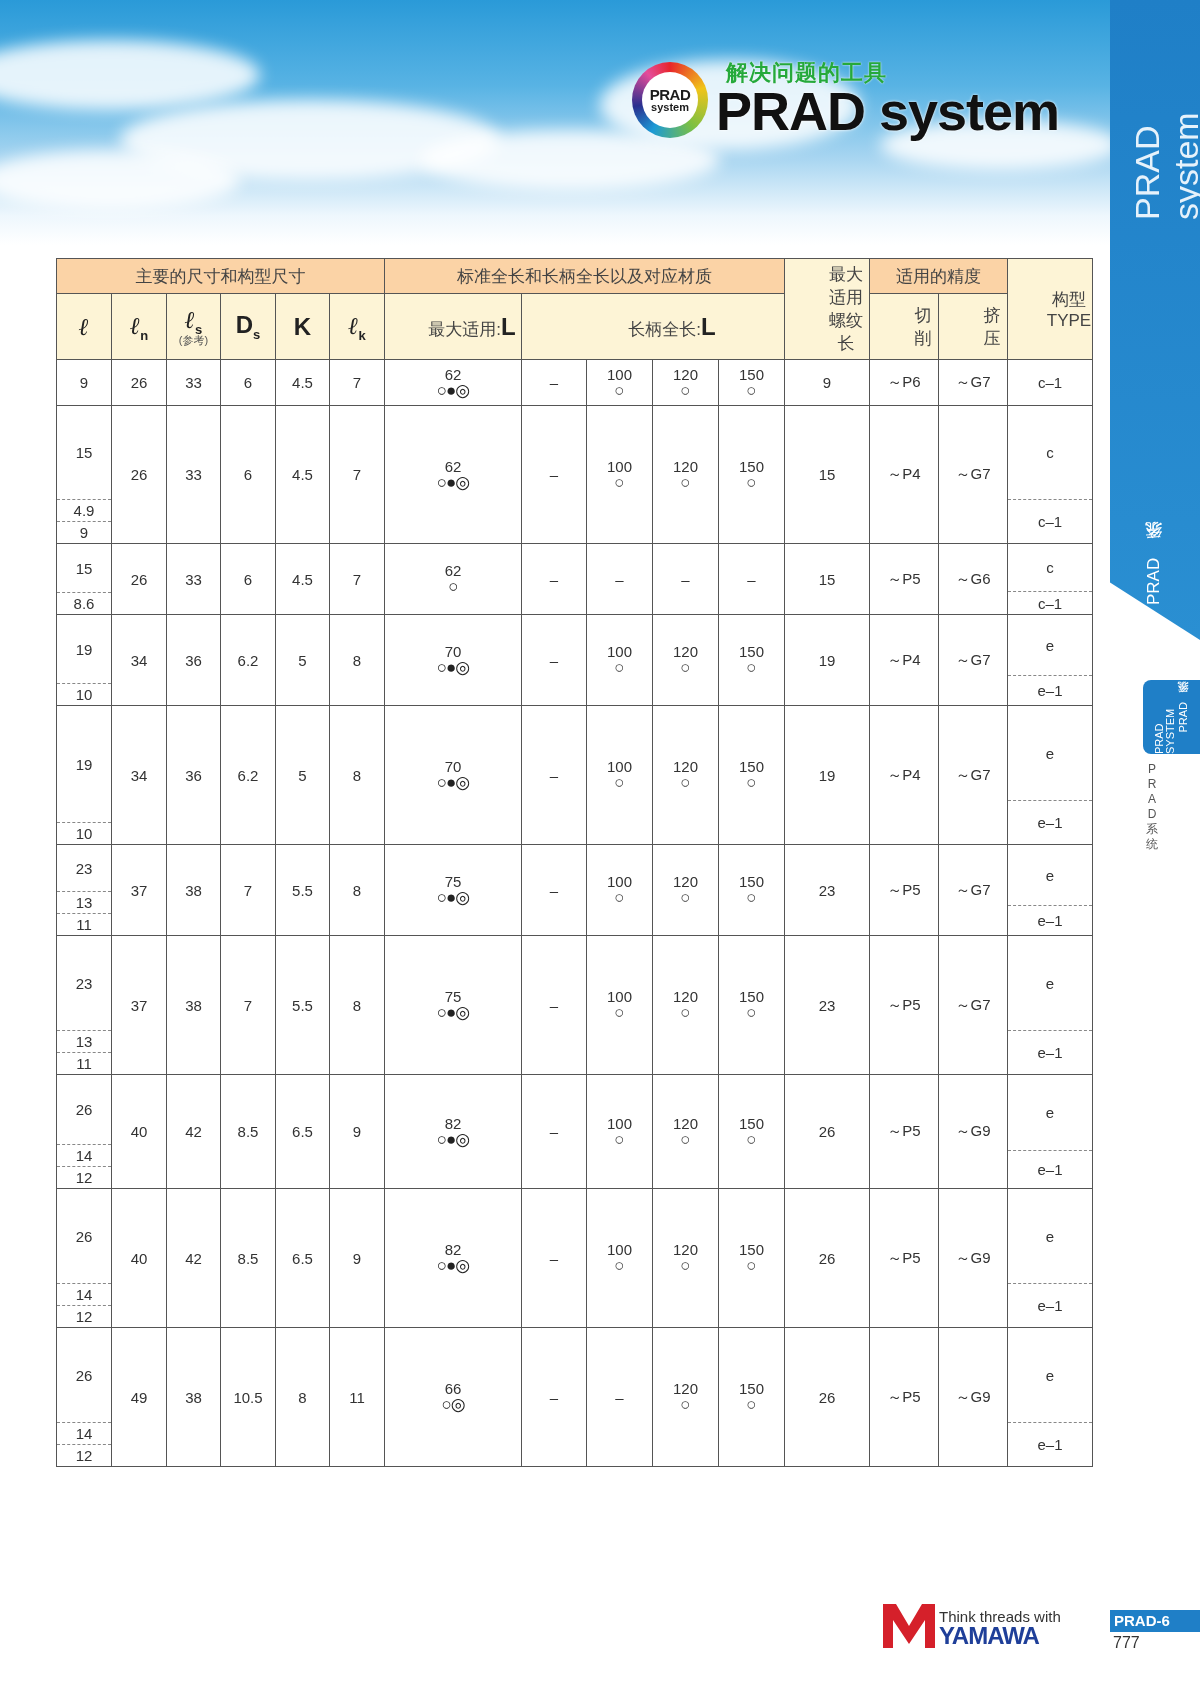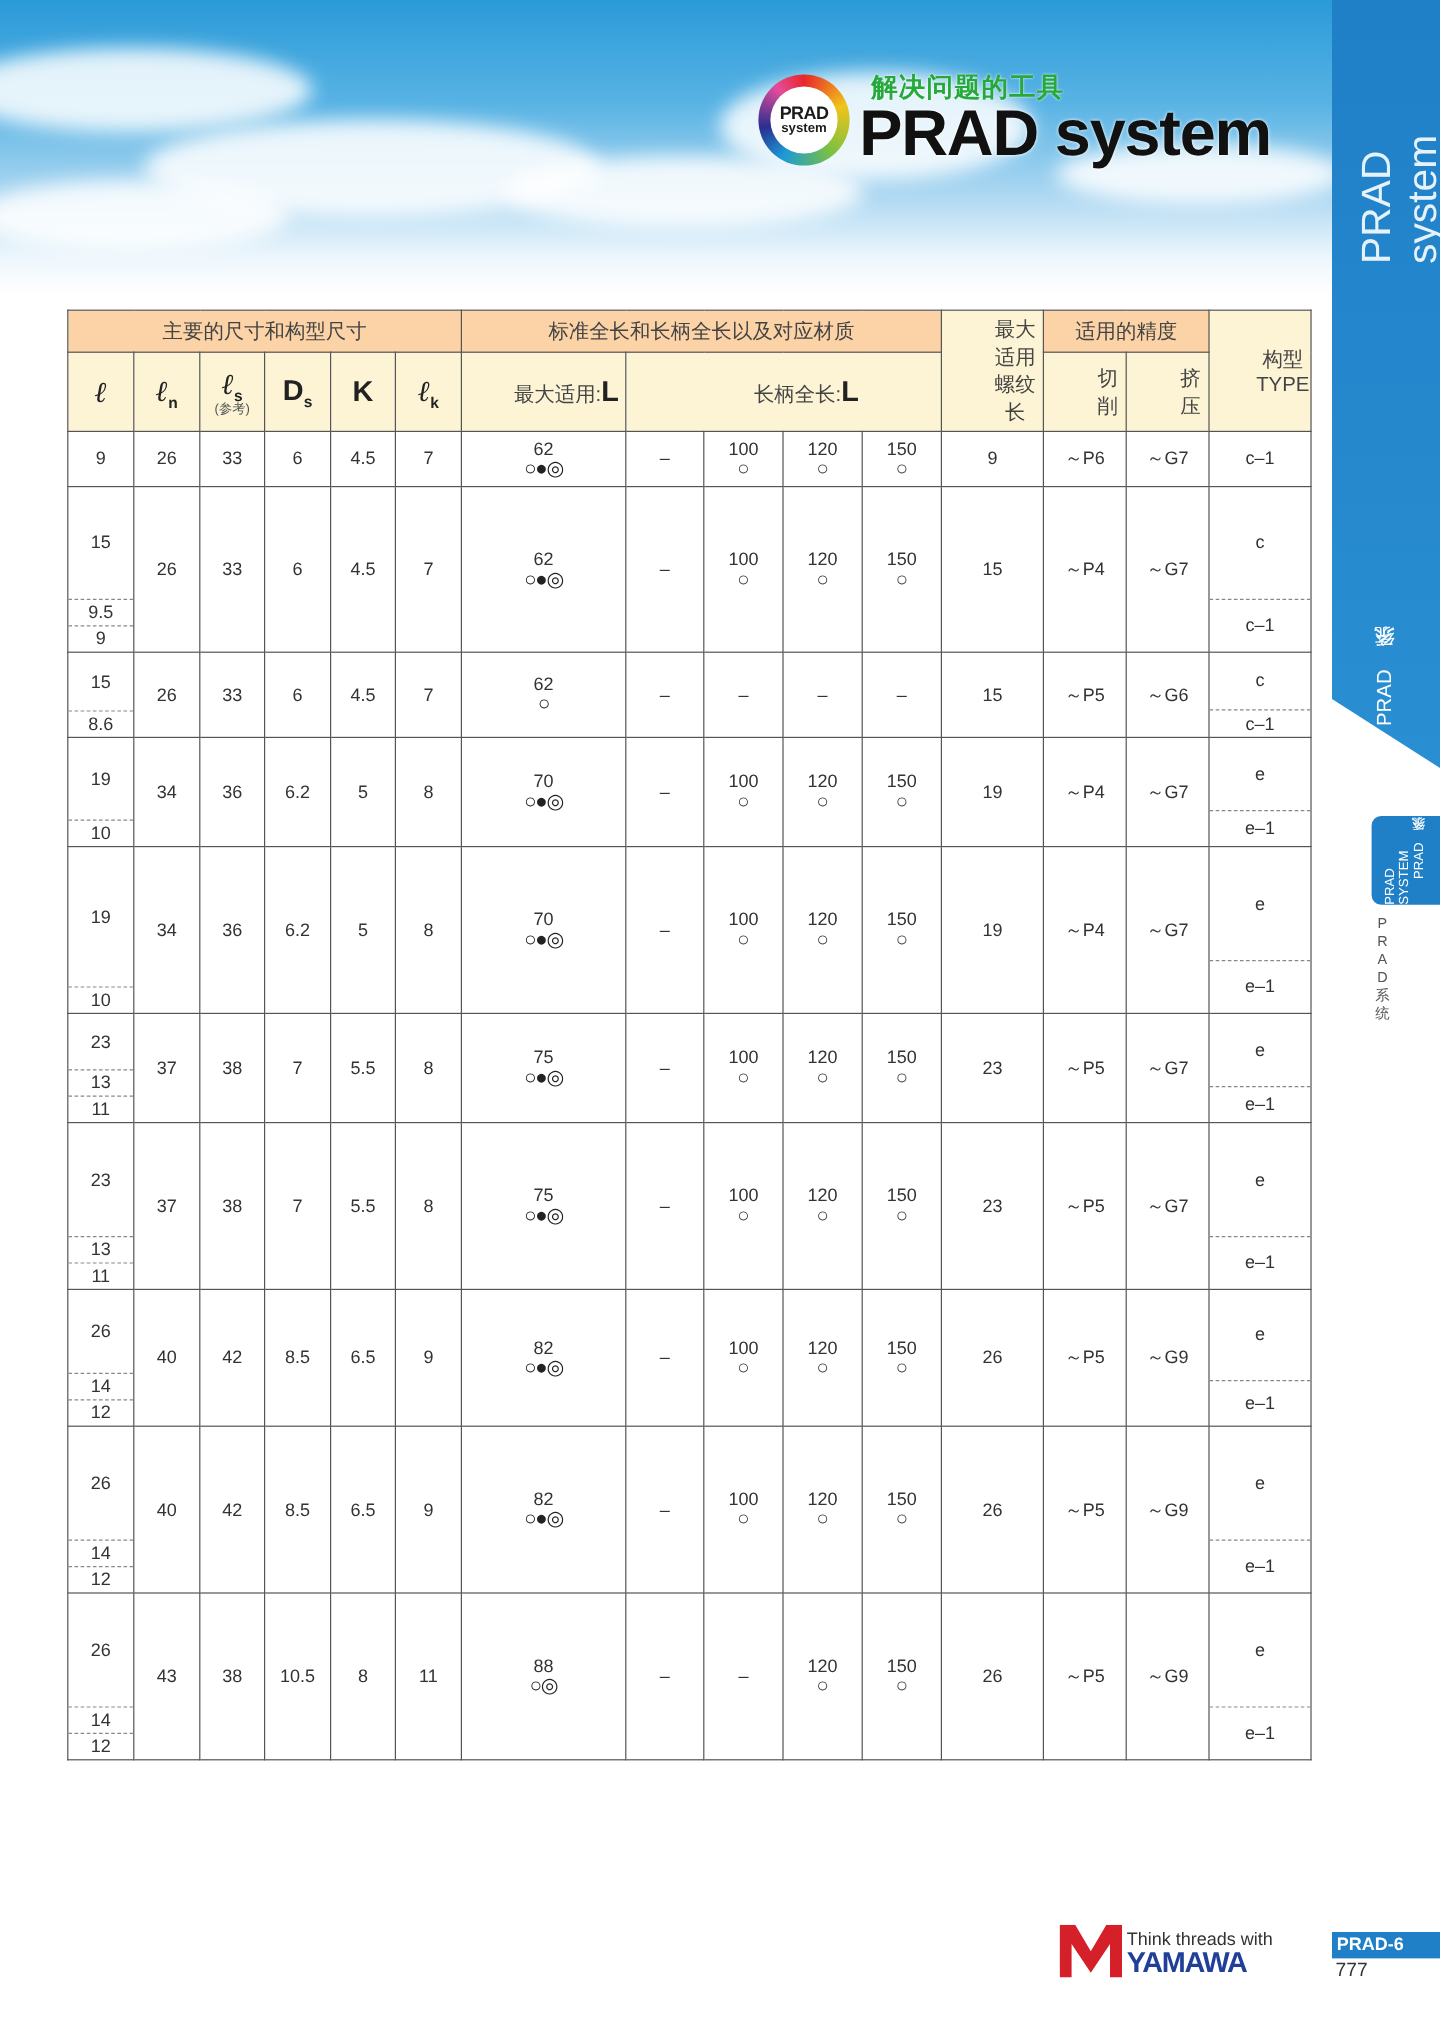--- a/index.html
+++ b/index.html
@@ -205,21 +205,21 @@
         <td class=" lcell">
           <div class="lstack" style="height:45px">
             <div style="height:45px">c–1</div>
           </div>
         </td>
       </tr>
       <tr style="height: 137px;">
         <td class="dtop lcell">
           <div class="lstack" style="height:137px">
             <div style="height:93px">15</div>
-            <div style="height:22px">9.5</div>
+            <div style="height:22px">4.9</div>
             <div style="height:22px">9</div>
           </div>
         </td>
         <td class="dtop"><span>26</span></td>
         <td class="dtop"><span>33</span></td>
         <td class="dtop"><span>6</span></td>
         <td class="dtop"><span>4.5</span></td>
         <td class="dtop"><span>7</span></td>
         <td class="dtop">
           <span class="num">62</span>
@@ -517,27 +517,27 @@
         </td>
       </tr>
       <tr style="height: 138px;">
         <td class=" lcell">
           <div class="lstack" style="height:138px">
             <div style="height:94px">26</div>
             <div style="height:22px">14</div>
             <div style="height:22px">12</div>
           </div>
         </td>
-        <td><span>43</span></td>
+        <td><span>49</span></td>
         <td><span>38</span></td>
         <td><span>10.5</span></td>
         <td><span>8</span></td>
         <td><span>11</span></td>
         <td>
-          <span class="num">88</span>
+          <span class="num">66</span>
           <span class="marks">○◎</span>
         </td>
         <td><span>–</span></td>
         <td><span>–</span></td>
         <td>
           <span class="num">120</span>
           <span class="circle">○</span>
         </td>
         <td>
           <span class="num">150</span>

